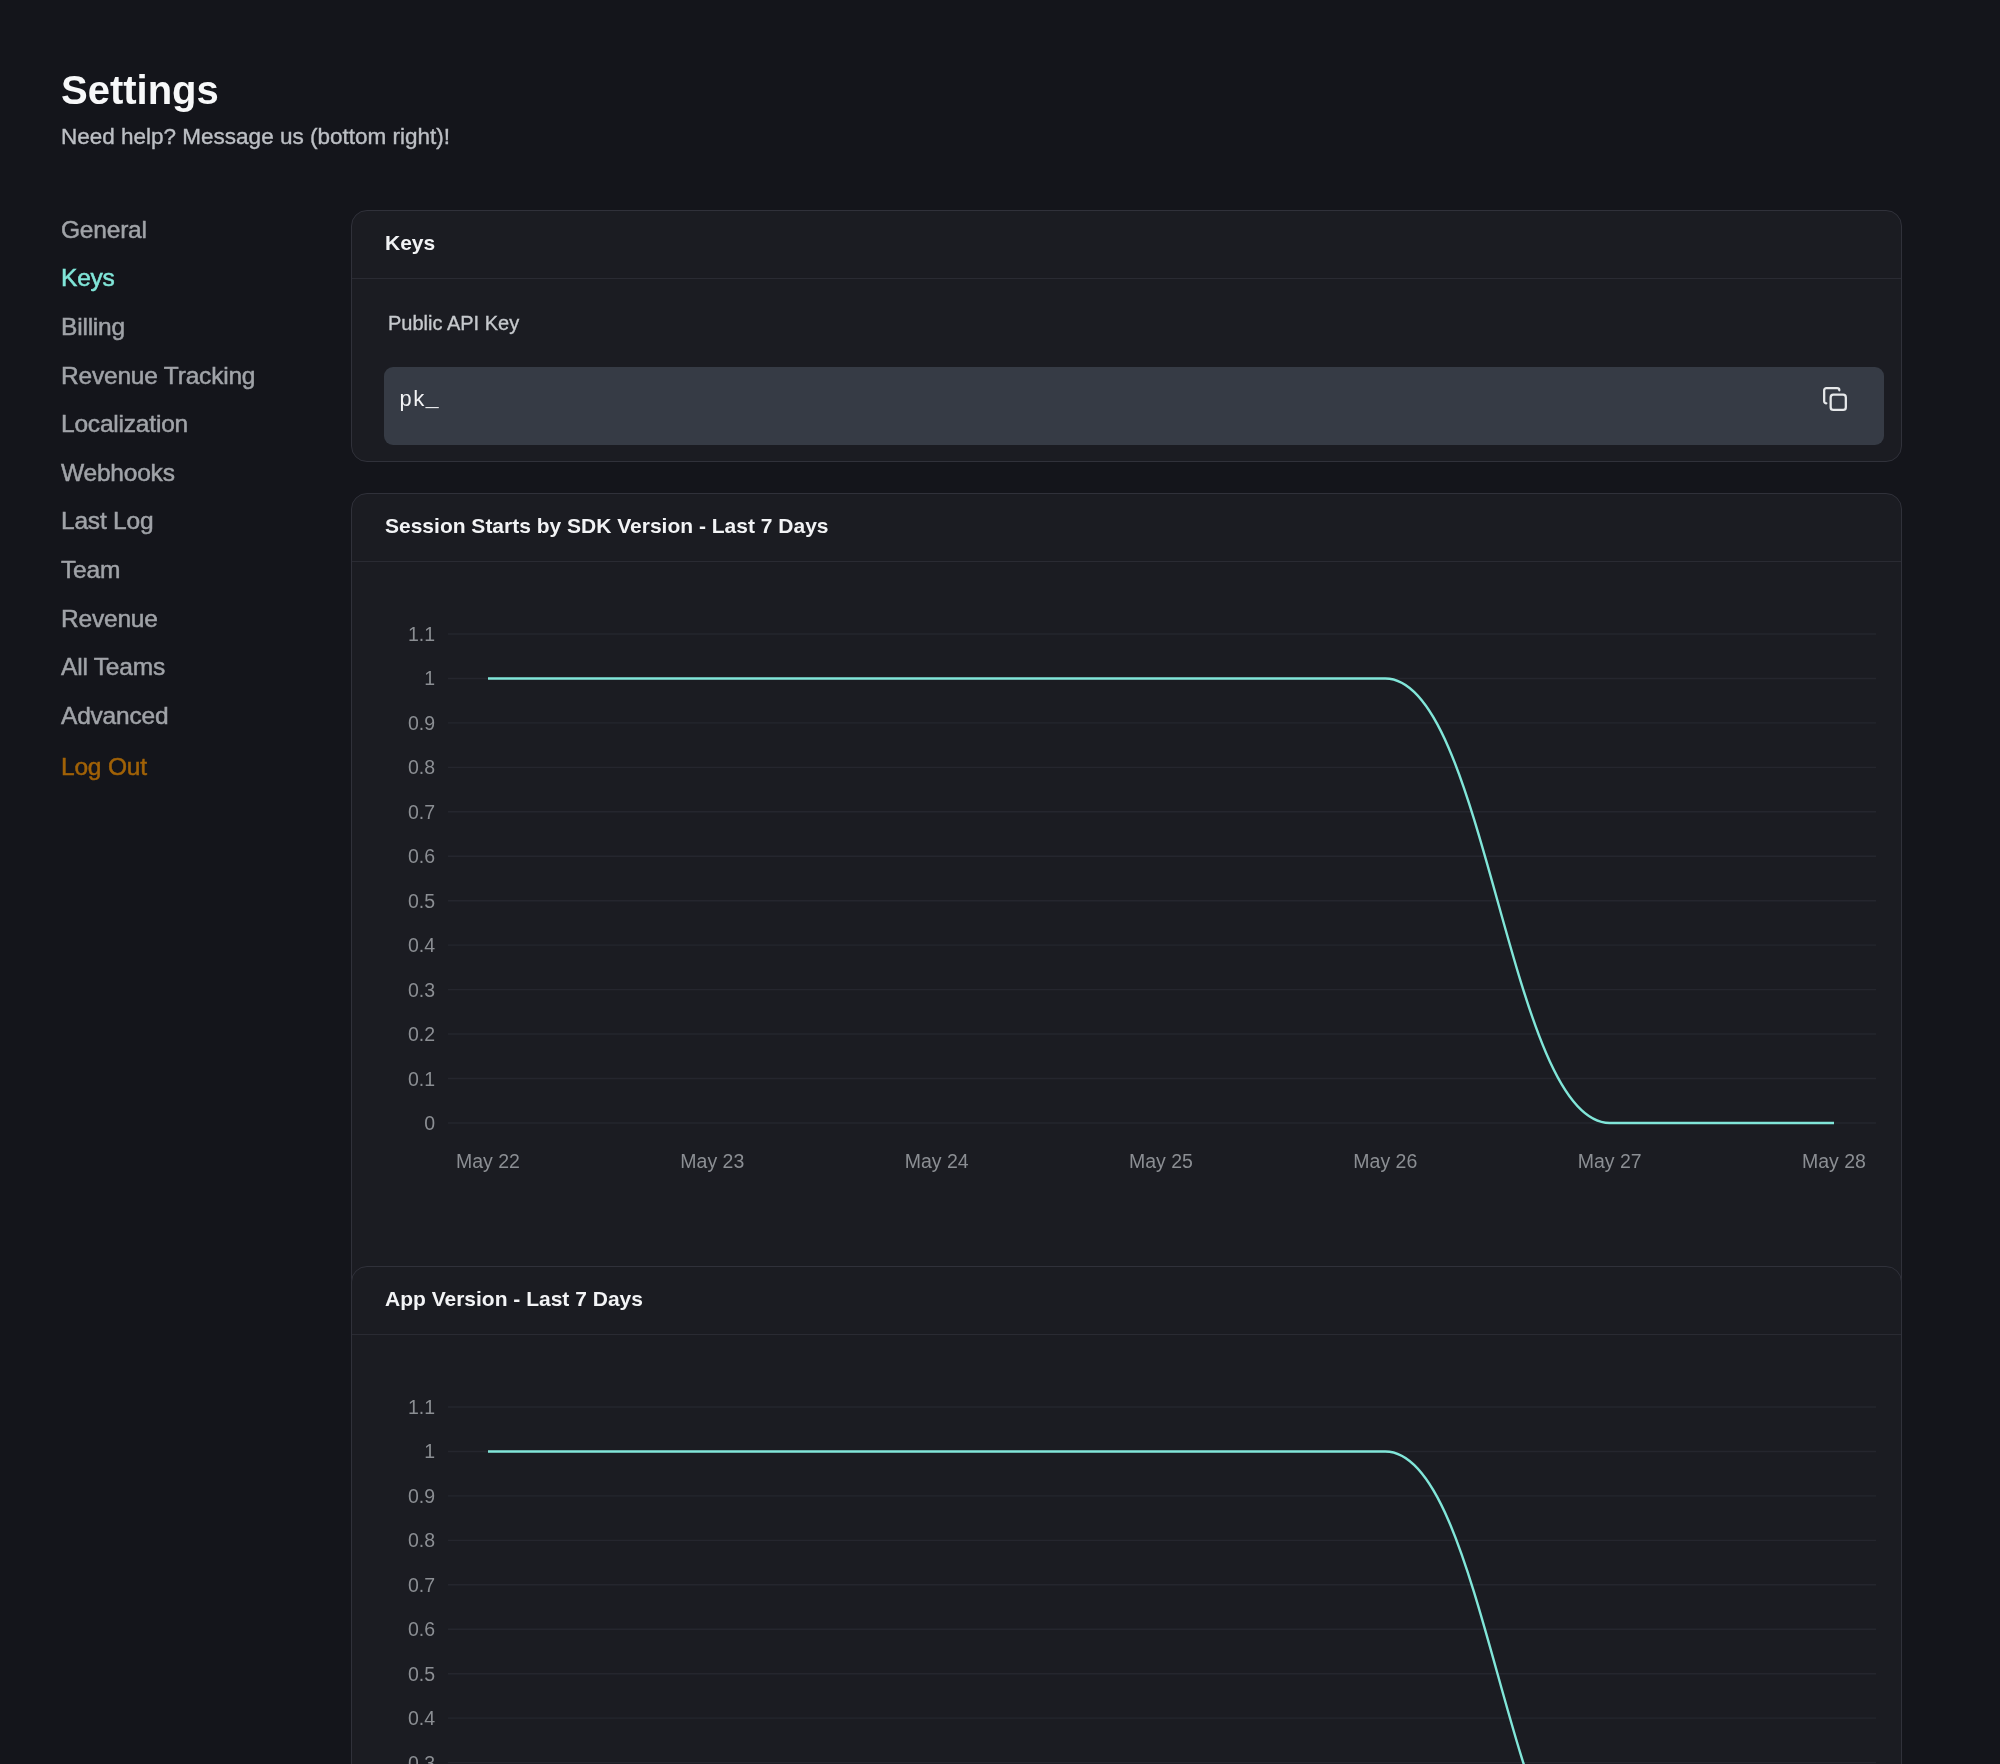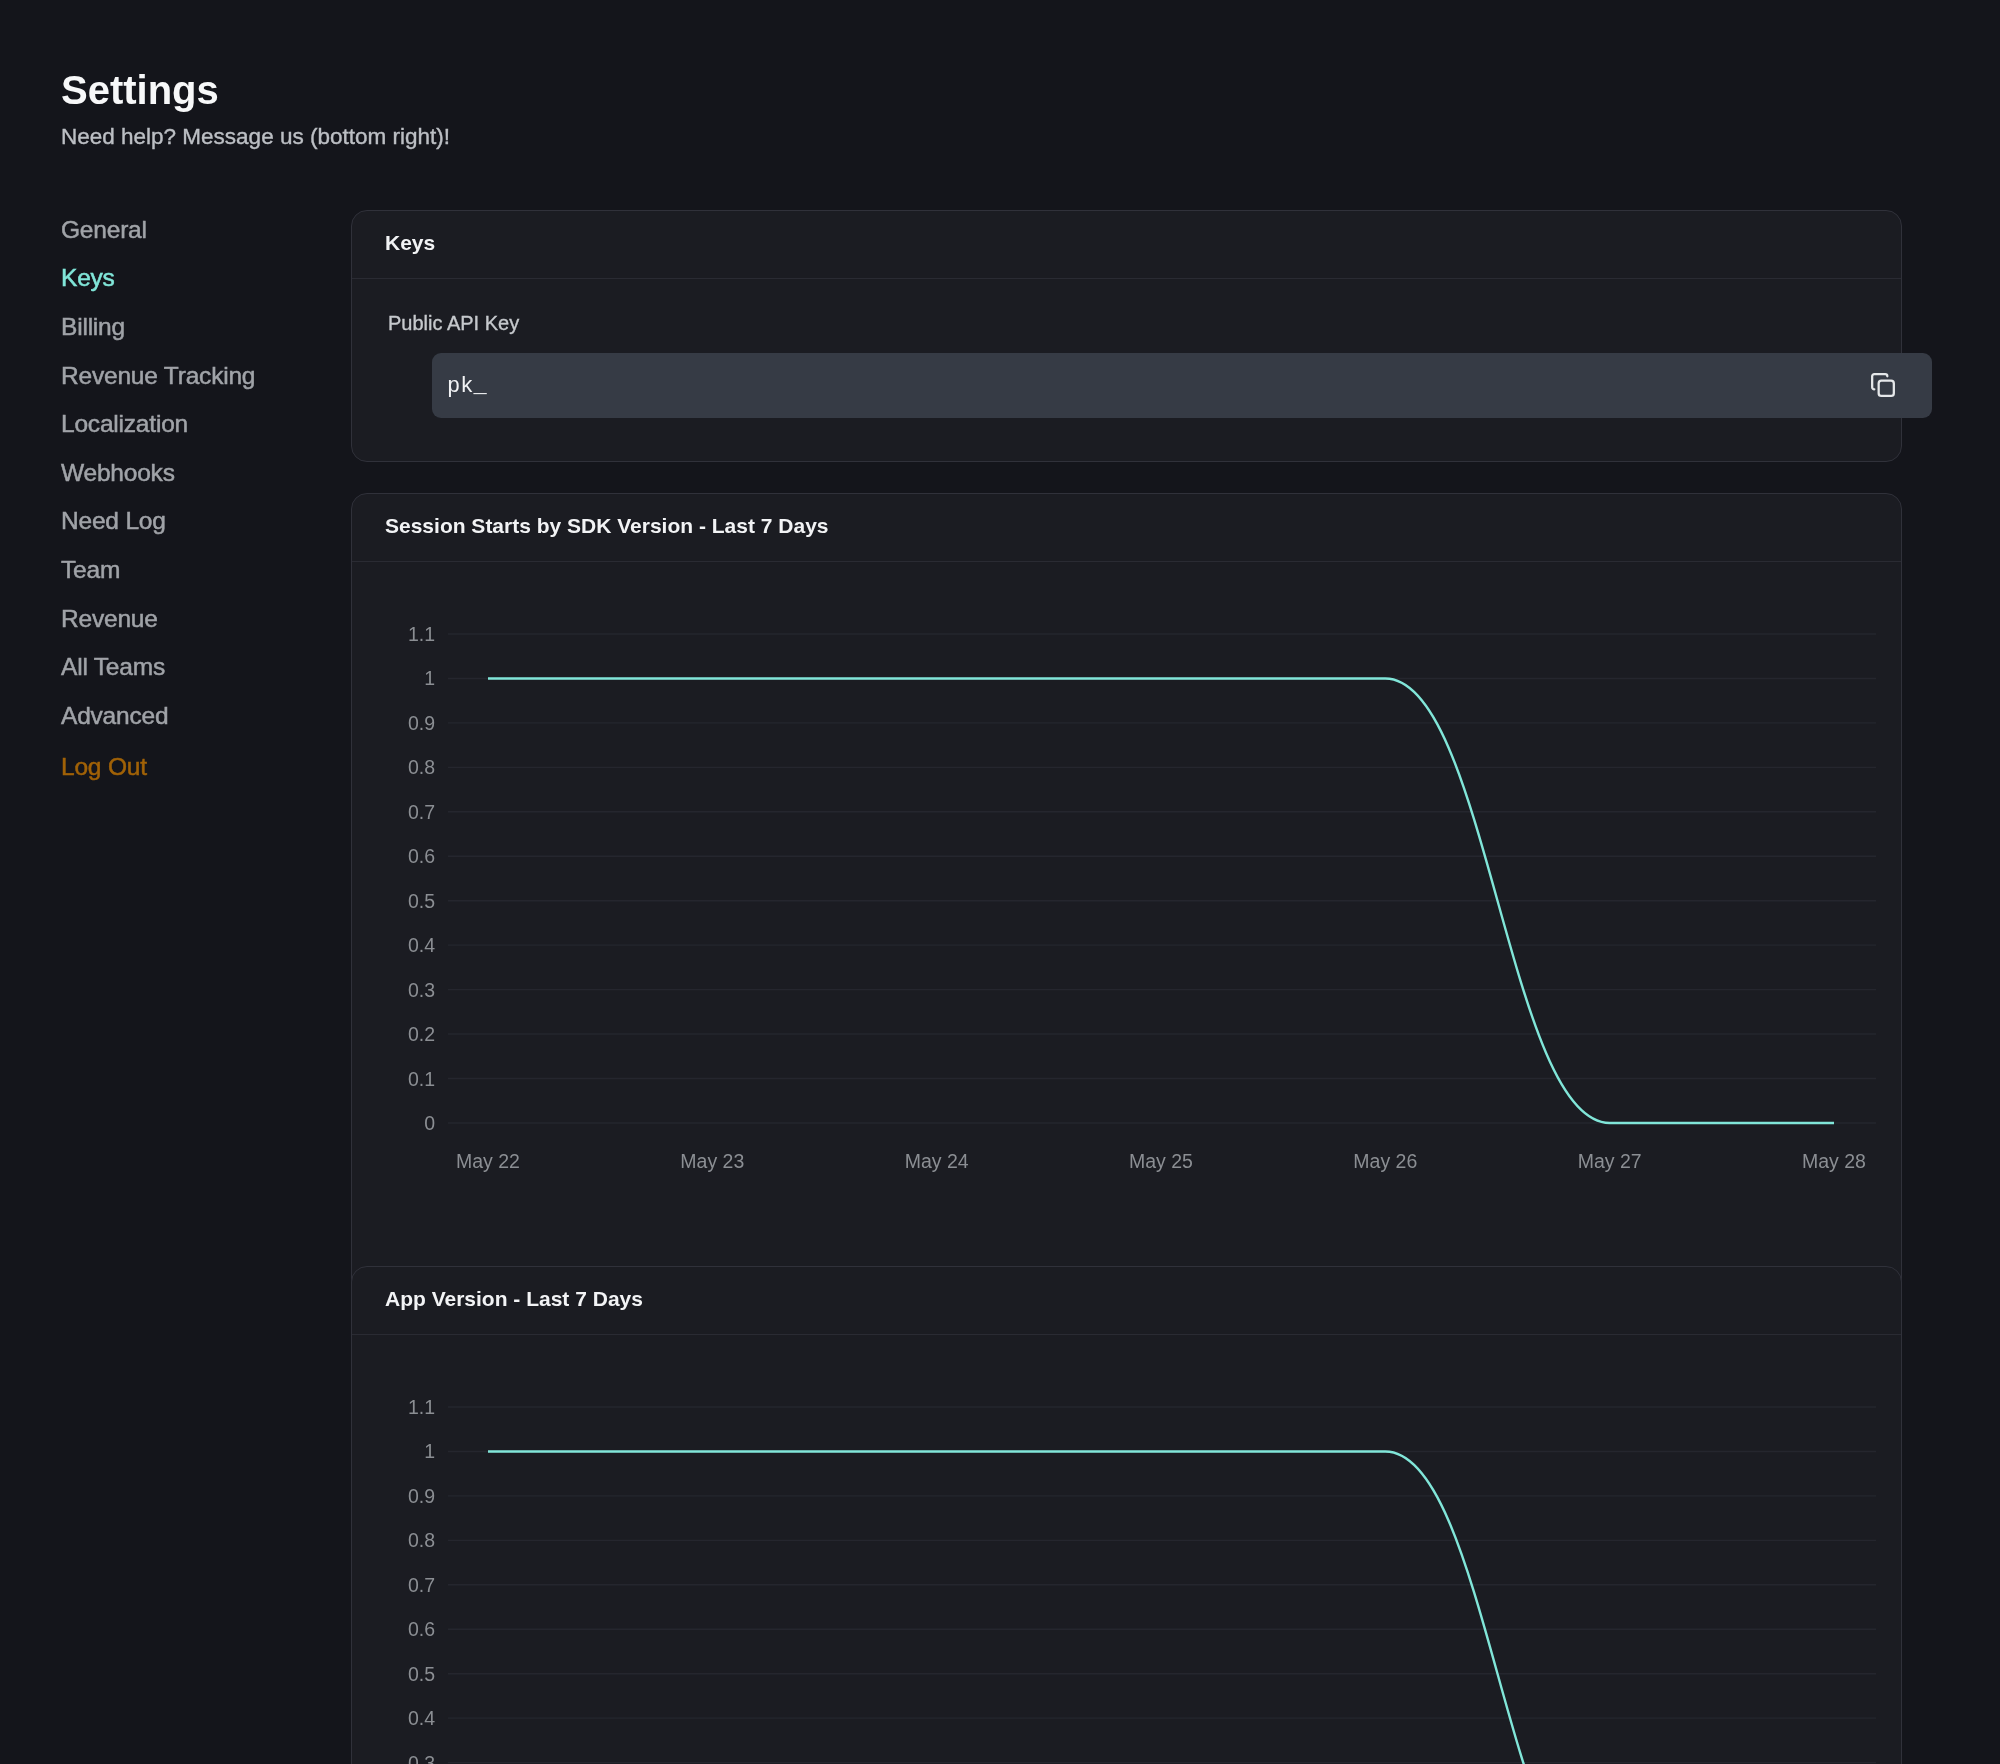--- a/index.html
+++ b/index.html
@@ -41,32 +41,32 @@
 <body>
   <div class="abs" style="left:61px; top:68px; font-size:40px; font-weight:700; color:#f7f8f9;">Settings</div>
   <div class="abs" style="left:61px; top:124px; font-size:22.5px; color:#bcbfc4; -webkit-text-stroke:0.4px currentColor;">Need help? Message us (bottom right)!</div>
 
   <div class="navitem" style="top:215.7px;">General</div>
   <div class="navitem" style="top:264.3px; color:#81e6d9;">Keys</div>
   <div class="navitem" style="top:312.9px;">Billing</div>
   <div class="navitem" style="top:361.5px;">Revenue Tracking</div>
   <div class="navitem" style="top:410.1px;">Localization</div>
   <div class="navitem" style="top:458.7px;">Webhooks</div>
-  <div class="navitem" style="top:507.3px;">Need Log</div>
+  <div class="navitem" style="top:507.3px;">Last Log</div>
   <div class="navitem" style="top:555.9px;">Team</div>
   <div class="navitem" style="top:604.5px;">Revenue</div>
   <div class="navitem" style="top:653.1px;">All Teams</div>
   <div class="navitem" style="top:701.7px;">Advanced</div>
   <div class="navitem" style="top:753px; color:#a16207;">Log Out</div>
 
   <div class="card" style="top:210px; height:252px;">
     <div class="card-h">Keys</div>
     <div class="divider"></div>
     <div class="abs" style="left:36px; top:101px; font-size:20px; color:#c6c9cd; -webkit-text-stroke:0.35px currentColor;">Public API Key</div>
-    <div class="abs" style="left:32px; top:142px; width:1500px; height:65px; background:#363b45; border-radius:9px;margin-left:48px;">
+    <div class="abs" style="left:32px; top:156px; width:1500px; height:78px; background:#363b45; border-radius:9px;">
       <div class="abs" style="left:15px; top:21px; font-family:'Liberation Mono',monospace; font-size:22px; color:#f2f3f5;">pk_</div>
       <svg class="abs" style="right:36px; top:19px;" width="26" height="26" viewBox="0 0 24 24" fill="none" stroke="#e6e8ea" stroke-width="2.1" stroke-linecap="round" stroke-linejoin="round">
         <rect width="14" height="14" x="8" y="8" rx="2.5"></rect>
         <path d="M4 16c-1.1 0-2-.9-2-2V4c0-1.1.9-2 2-2h10c1.1 0 2 .9 2 2"></path>
       </svg>
     </div>
   </div>
 
   <div class="card" style="top:493px; height:904px;">
     <div class="card-h">Session Starts by SDK Version - Last 7 Days</div>

